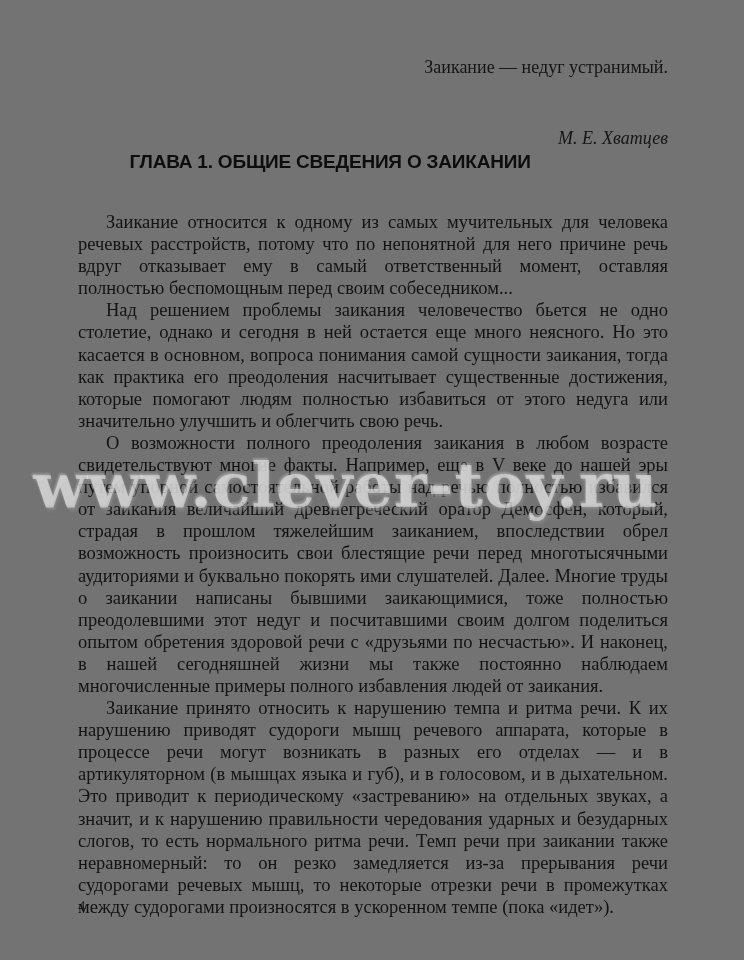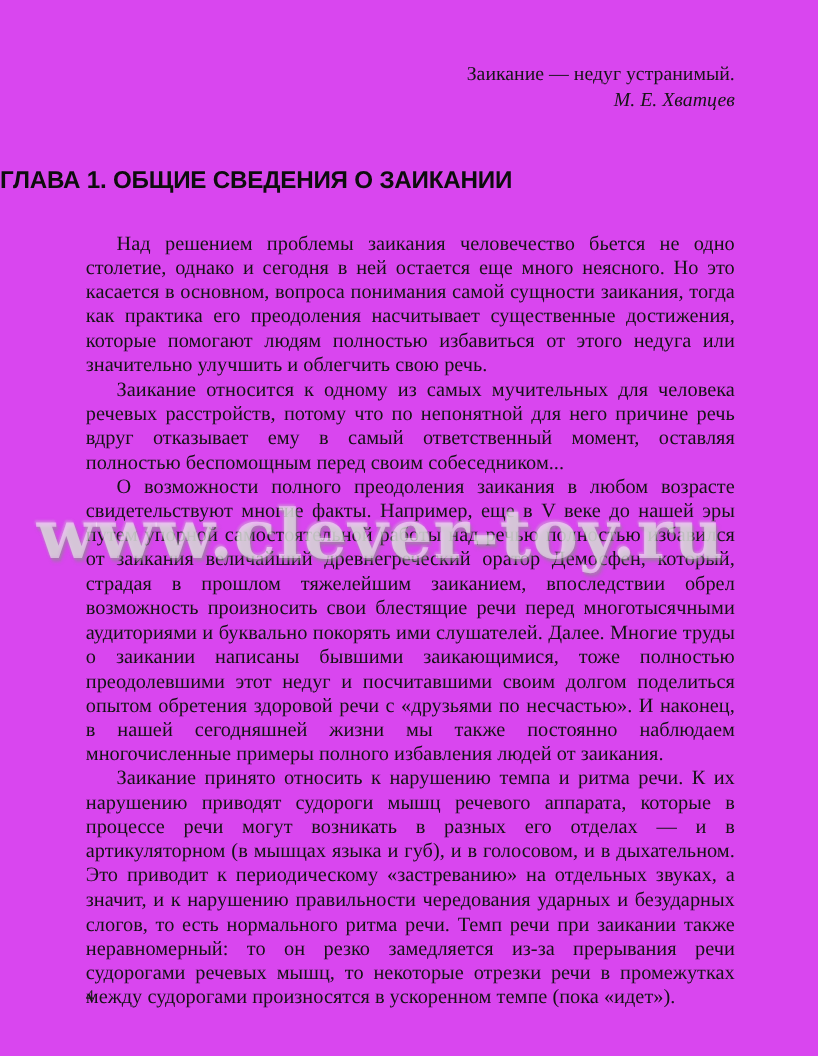--- a/index.html
+++ b/index.html
@@ -4,50 +4,51 @@
 <style>
   html, body {
     margin: 0;
     padding: 0;
     background: #ffffff;
   }
   .page {
     position: relative;
     width: 744px;
     height: 960px;
-    background: #d946ef;
+    background: #737373;
     overflow: hidden;
     font-family: "Liberation Serif", serif;
     color: #151515;
   }
   .epigraph {
     position: absolute;
     top: 56px;
     right: 76px;
     text-align: right;
     font-size: 18px;
     line-height: 23px;
   }
   .epigraph .quote {
     display: block;
     font-style: normal;
   }
   .epigraph .author {
     display: block;
     font-style: italic;
+    margin-top: 48px;
   }
   .chapter-title {
     position: absolute;
     top: 151px;
     left: 0;
     width: 660px;
-    text-align: left;
+    text-align: center;
     font-family: "Liberation Sans", sans-serif;
     font-weight: bold;
-    font-size: 22px;
+    font-size: 19px;
     letter-spacing: -0.2px;
     color: #0d0d0d;
     margin: 0;
   }
   .body-text {
     position: absolute;
     top: 211px;
     left: 78px;
     width: 590px;
     z-index: 1;
@@ -95,22 +96,22 @@
 <div class="page">
 
   <div class="epigraph">
     <span class="quote">Заикание — недуг устранимый.</span>
     <span class="author">М. Е. Хватцев</span>
   </div>
 
   <h1 class="chapter-title">ГЛАВА 1. ОБЩИЕ СВЕДЕНИЯ О ЗАИКАНИИ</h1>
 
   <div class="body-text">
+    <p>Заикание относится к одному из самых мучительных для человека речевых расстройств, потому что по непонятной для него причине речь вдруг отказывает ему в самый ответственный момент, оставляя полностью беспомощным перед своим собеседником...</p>
     <p>Над решением проблемы заикания человечество бьется не одно столетие, однако и сегодня в ней остается еще много неясного. Но это касается в основном, вопроса понимания самой сущности заикания, тогда как практика его преодоления насчитывает существенные достижения, которые помогают людям полностью избавиться от этого недуга или значительно улучшить и облегчить свою речь.</p>
-    <p>Заикание относится к одному из самых мучительных для человека речевых расстройств, потому что по непонятной для него причине речь вдруг отказывает ему в самый ответственный момент, оставляя полностью беспомощным перед своим собеседником...</p>
     <p>О возможности полного преодоления заикания в любом возрасте свидетельствуют многие факты. Например, еще в V веке до нашей эры путем упорной самостоятельной работы над речью полностью избавился от заикания величайший древнегреческий оратор Демосфен, который, страдая в прошлом тяжелейшим заиканием, впоследствии обрел возможность произносить свои блестящие речи перед многотысячными аудиториями и буквально покорять ими слушателей. Далее. Многие труды о заикании написаны бывшими заикающимися, тоже полностью преодолевшими этот недуг и посчитавшими своим долгом поделиться опытом обретения здоровой речи с «друзьями по несчастью». И наконец, в нашей сегодняшней жизни мы также постоянно наблюдаем многочисленные примеры полного избавления людей от заикания.</p>
     <p>Заикание принято относить к нарушению темпа и ритма речи. К их нарушению приводят судороги мышц речевого аппарата, которые в процессе речи могут возникать в разных его отделах — и в артикуляторном (в мышцах языка и губ), и в голосовом, и в дыхательном. Это приводит к периодическому «застреванию» на отдельных звуках, а значит, и к нарушению правильности чередования ударных и безударных слогов, то есть нормального ритма речи. Темп речи при заикании также неравномерный: то он резко замедляется из-за прерывания речи судорогами речевых мышц, то некоторые отрезки речи в промежутках между судорогами произносятся в ускоренном темпе (пока «идет»).</p>
   </div>
 
   <div class="watermark">www.clever-toy.ru</div>
 
   <div class="page-number">4</div>
 
 </div>
 

